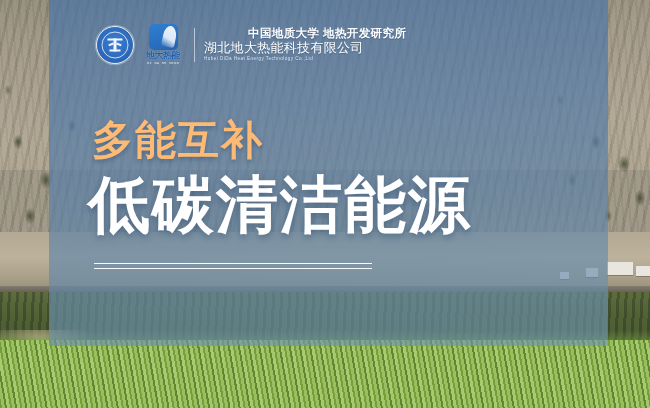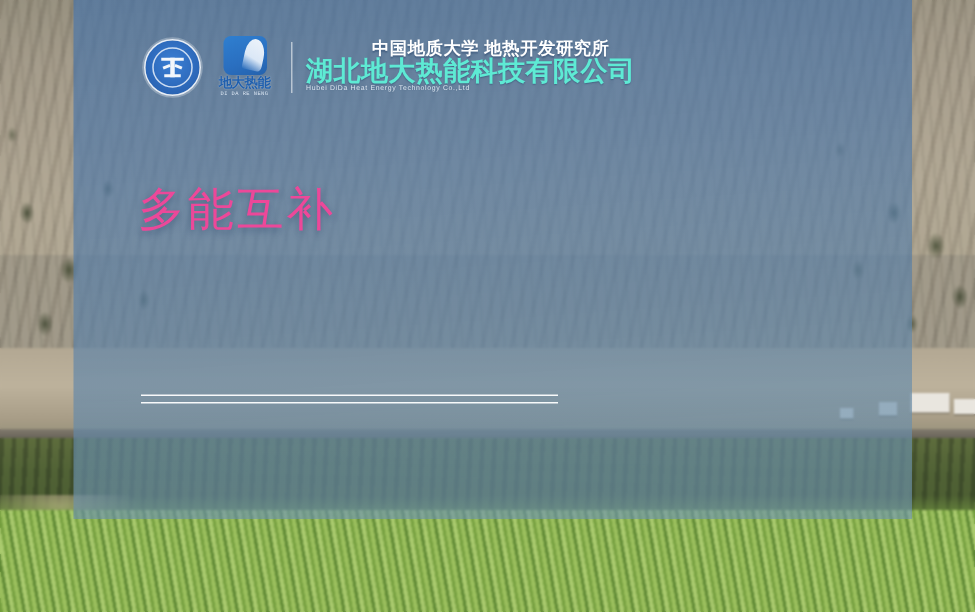--- a/index.html
+++ b/index.html
@@ -257,43 +257,43 @@
   .lt-line1 {
     font-size: 11.5px;
     color: #ffffff;
     letter-spacing: .4px;
     font-weight: bold;
     line-height: 13px;
     text-shadow: 0 1px 1px rgba(30,60,100,.45);
     padding-left: 44px;
   }
   .lt-line2 {
-    font-size: 18px;
-    color: #5eead4;
+    font-size: 13px;
+    color: #ffffff;
     letter-spacing: .3px;
-    font-weight: bold;
+    font-weight: normal;
     line-height: 15px;
     text-shadow: 0 1px 1px rgba(30,60,100,.45);
   }
   .lt-line3 {
     font-size: 4.6px;
     color: rgba(235,243,252,.92);
     letter-spacing: .45px;
     line-height: 8px;
     text-shadow: 0 0 1px rgba(30,60,100,.4);
   }
 
   
   .headline-1 {
     position: absolute;
     left: 92px;
     top: 117px;
-    font-size: 31px;
-    font-weight: normal;
-    color: #ec4899;
+    font-size: 41px;
+    font-weight: bold;
+    color: #fdba74;
     letter-spacing: 2px;
     line-height: 46px;
     text-shadow: 0 2px 5px rgba(26,54,92,.42);
     white-space: nowrap;
   }
   .headline-2 {
     position: absolute;
     left: 88px;
     top: 169px;
     font-size: 62px;
@@ -375,15 +375,16 @@
     <div class="logo-sep"></div>
 
     <div class="logo-text">
       <div class="lt-line1">中国地质大学 地热开发研究所</div>
       <div class="lt-line2">湖北地大热能科技有限公司</div>
       <div class="lt-line3">Hubei DiDa Heat Energy Technology Co.,Ltd</div>
     </div>
   </div>
 
   <div class="headline-1">多能互补</div>
+  <div class="headline-2">低碳清洁能源</div>
   <div class="divider"></div>
 
 </div>
 
 </body></html>

